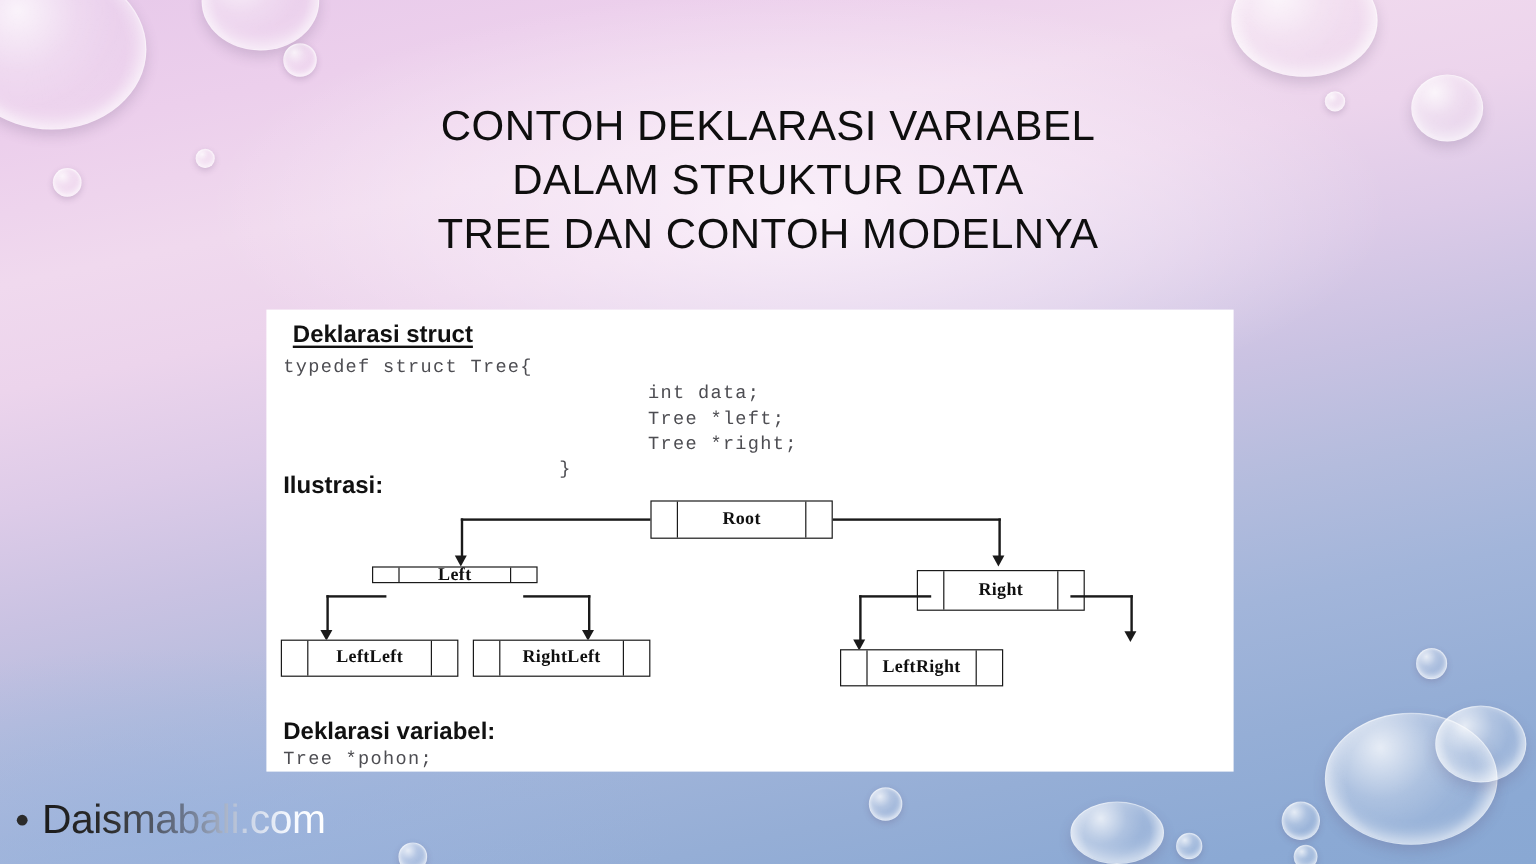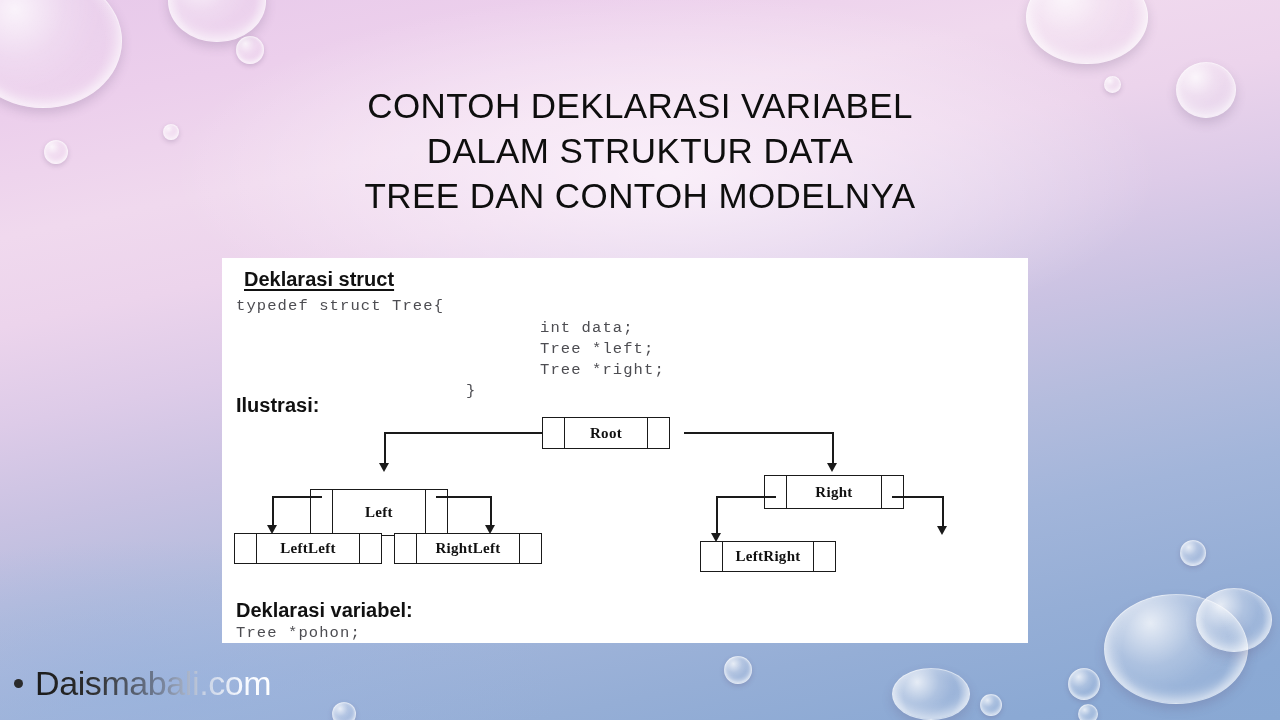--- a/index.html
+++ b/index.html
@@ -147,27 +147,27 @@
     <div id="tree">
 
       <div class="ln h" style="left:162px;top:174px;width:170px;"></div>
       <div class="ln v" style="left:162px;top:174px;height:33px;"></div>
       <div class="arw" style="left:157px;top:205px;"></div>
 
       <div class="ln h" style="left:462px;top:174px;width:150px;"></div>
       <div class="ln v" style="left:610px;top:174px;height:33px;"></div>
       <div class="arw" style="left:605px;top:205px;"></div>
 
-      <div class="node" style="left:320px;top:159px;width:128px;height:32px;">
+      <div class="node" style="left:320px;top:159px;width:152px;height:32px;">
         <span class="ptr"></span>
         <span class="val">Root</span>
         <span class="ptr r"></span>
       </div>
 
-      <div class="node" style="left:88px;top:231px;width:138px;height:47px;">
+      <div class="node" style="left:88px;top:214px;width:138px;height:14px;">
         <span class="ptr"></span>
         <span class="val">Left</span>
         <span class="ptr r"></span>
       </div>
 
       <div class="node" style="left:542px;top:217px;width:140px;height:34px;">
         <span class="ptr"></span>
         <span class="val">Right</span>
         <span class="ptr r"></span>
       </div>

